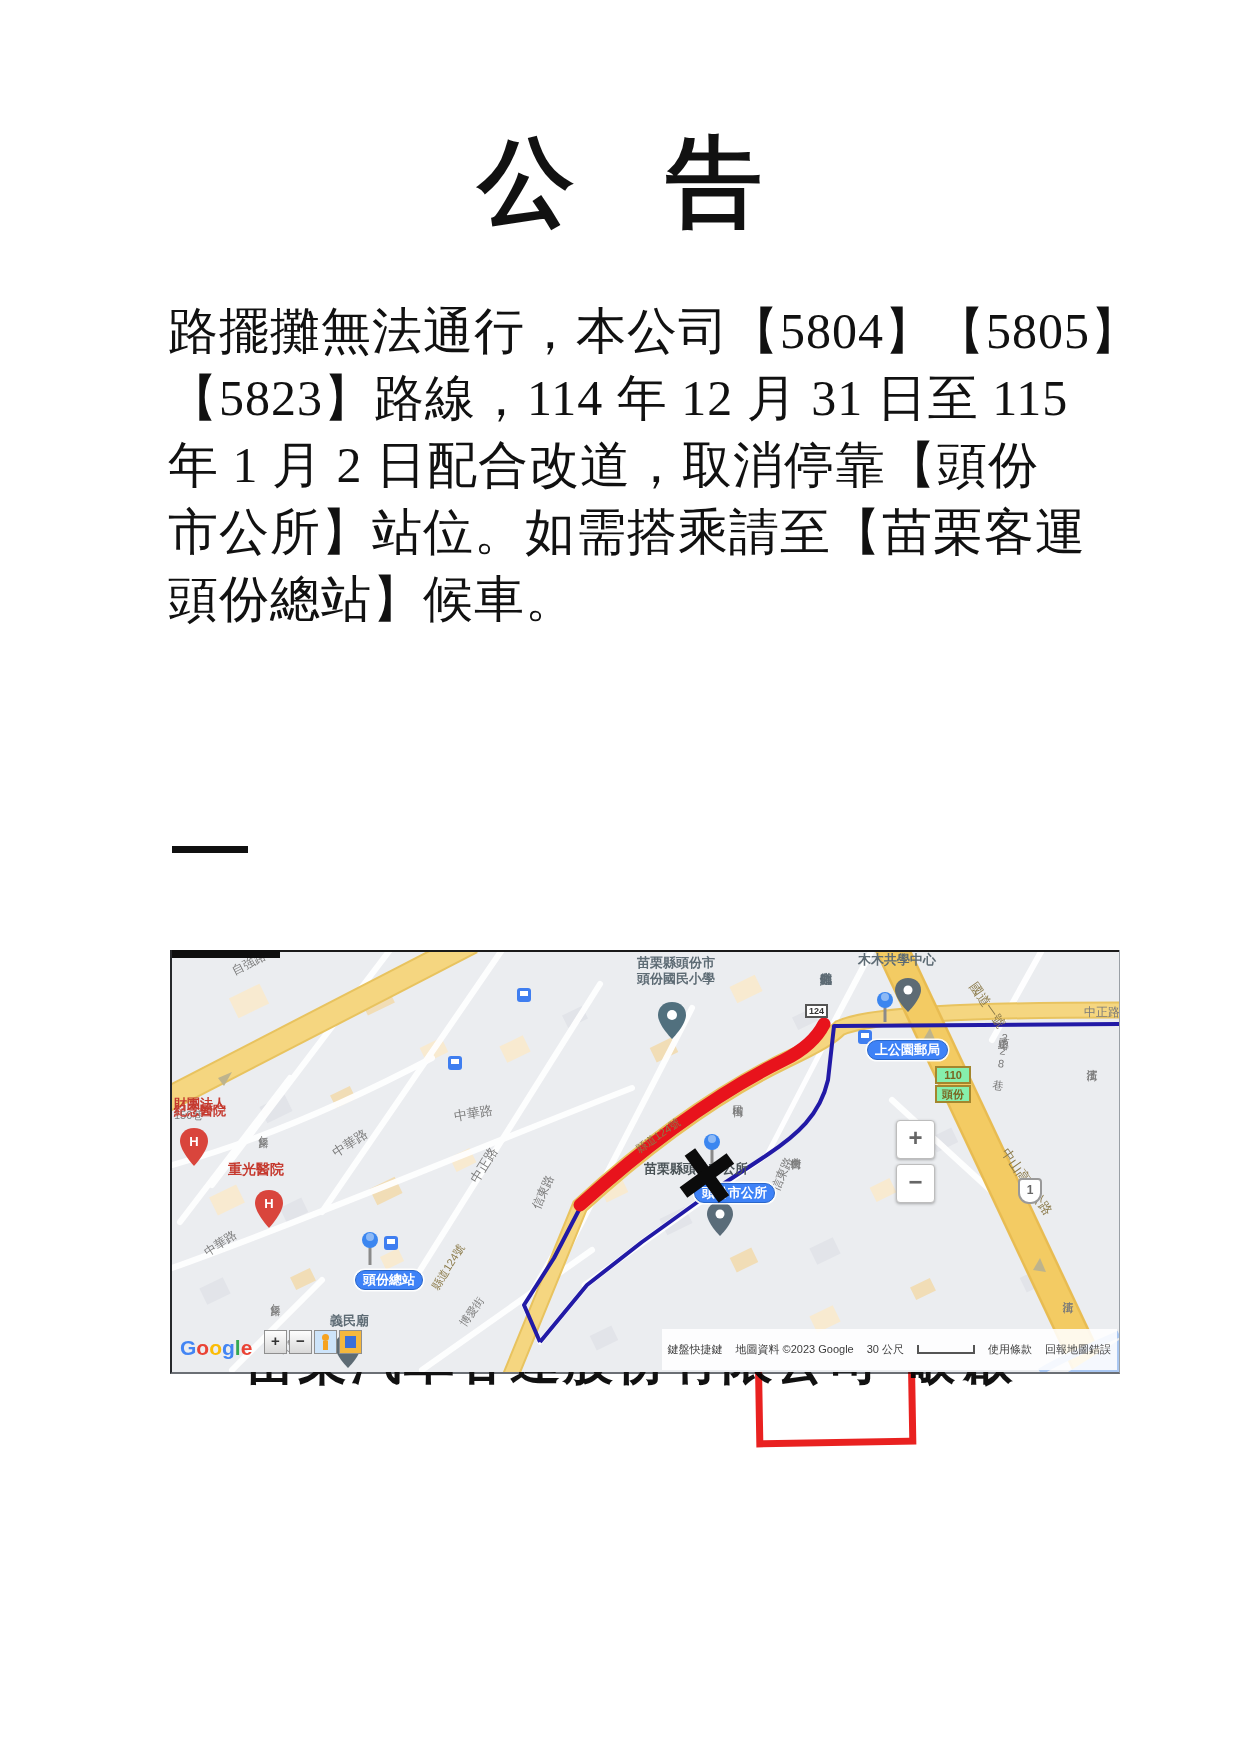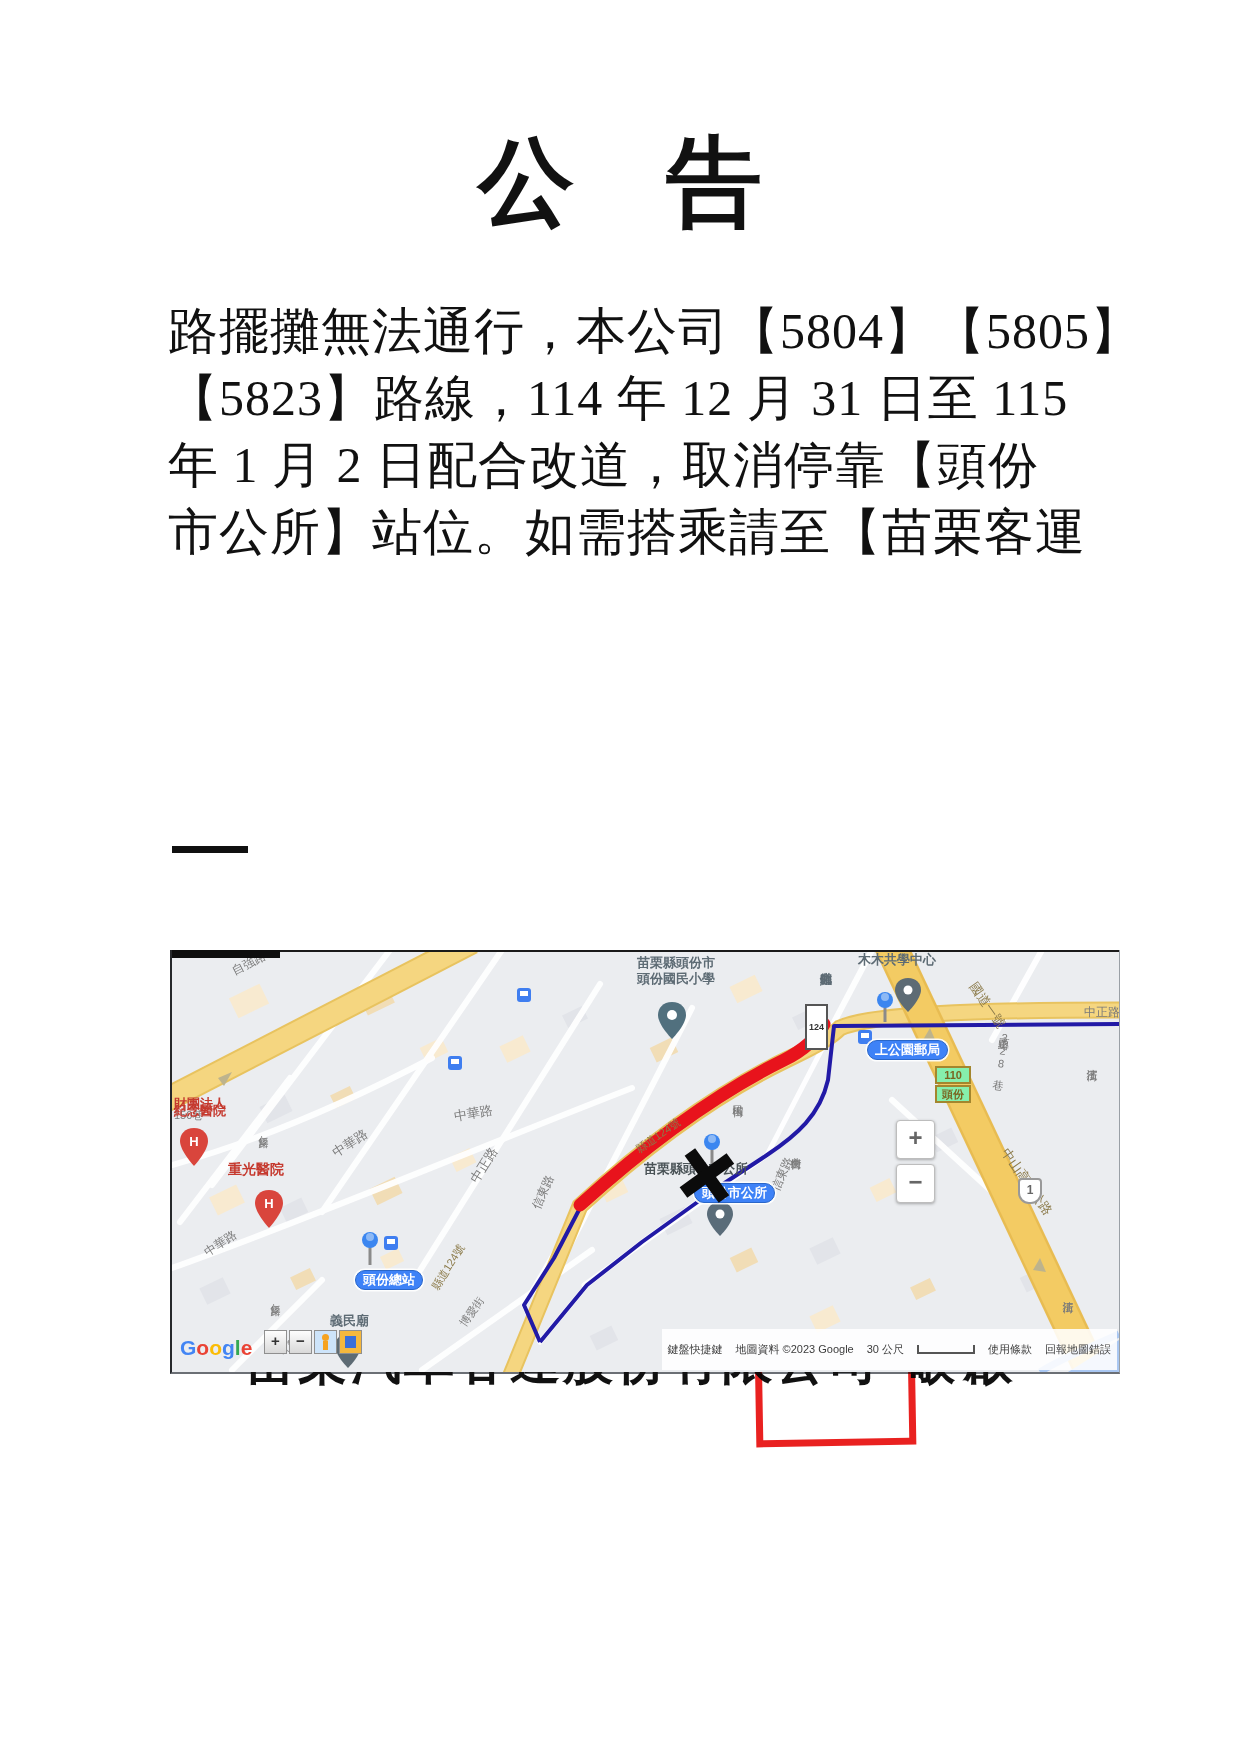--- a/index.html
+++ b/index.html
@@ -29,21 +29,21 @@
   .ml.road-y{color:#8c7b4a;}
   .ml.dark{color:#4a5357;font-weight:700;}
   .vert{writing-mode:vertical-rl;text-orientation:upright;letter-spacing:1px;}
   .pill{position:absolute;z-index:5;background:#3e82f7;color:#fff;font-size:13px;font-weight:700;
         padding:1px 7px;border-radius:10px;border:1px solid #2a66c8;
         box-shadow:0 0 0 1.5px rgba(255,255,255,.9);white-space:nowrap;line-height:16px;}
   .badge110{position:absolute;z-index:4;width:36px;text-align:center;font-size:11px;font-weight:700;
             color:#7a6420;}
   .badge110 div{background:#86efac;border:2px solid #a3862e;margin-bottom:1px;line-height:14px;}
   .badge124{position:absolute;z-index:4;background:#fff;border:2px solid #555;color:#333;
-            font-size:9px;font-weight:700;line-height:10px;padding:16px 2px;}
+            font-size:9px;font-weight:700;line-height:10px;padding:0 2px;}
   .shield{position:absolute;z-index:4;width:20px;height:22px;background:#fff;border:2px solid #999;
           border-radius:4px 4px 11px 11px;color:#666;font-size:12px;font-weight:700;
           text-align:center;line-height:20px;}
   .xmark{position:absolute;left:506px;top:196px;width:58px;height:58px;z-index:6;transform:rotate(8deg);}
   .xmark i{position:absolute;left:0;top:23px;width:58px;height:13px;background:#0b0b0b;display:block;}
   .xmark i:nth-child(1){transform:rotate(46deg);}
   .xmark i:nth-child(2){transform:rotate(-44deg);}
   .zoombtn{position:absolute;left:724px;width:37px;height:37px;z-index:7;background:#fff;
            border:1px solid #bdbdbd;border-radius:4px;box-shadow:0 1px 3px rgba(0,0,0,.3);
            font-size:24px;font-weight:700;color:#666;text-align:center;line-height:34px;cursor:pointer;}
@@ -77,20 +77,21 @@
   <div class="title">
     <span>公</span>
     <span>告</span>
   </div>
 
   <div class="body-text">
     <div class="bline">路擺攤無法通行，本公司【5804】【5805】</div>
     <div class="bline">【5823】路線，114 年 12 月 31 日至 115</div>
     <div class="bline">年 1 月 2 日配合改道，取消停靠【頭份</div>
     <div class="bline">市公所】站位。如需搭乘請至【苗栗客運</div>
+    <div class="bline">頭份總站】候車。</div>
   </div>
 
   <div class="stray-bar"></div>
 
   <div class="map">
     <div class="map-top-line"></div>
     <div class="map-top-thick"></div>
 
     <svg width="947" height="422" viewBox="0 0 947 422">
       <rect x="0" y="0" width="947" height="422" fill="#ebedf0"></rect>

